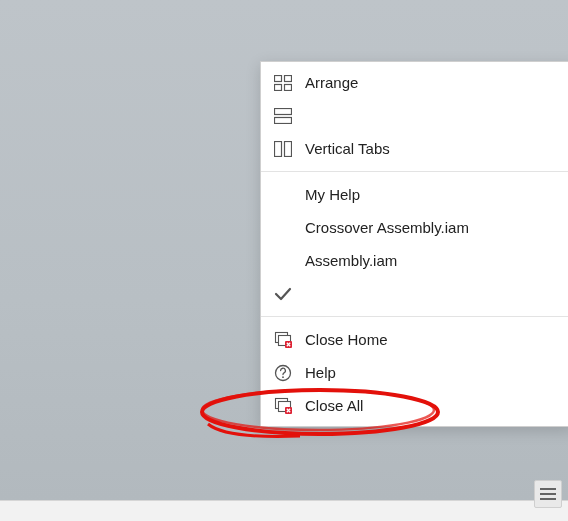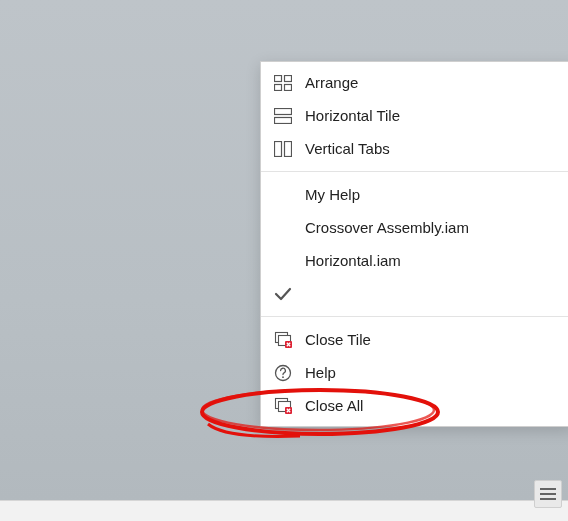--- a/index.html
+++ b/index.html
@@ -92,21 +92,20 @@
       <span class="label">Arrange</span>
     </div>
 
     <div class="item">
       <span class="iconcol">
         <svg width="18" height="16" viewBox="0 0 18 16">
           <rect x="0.5" y="0.5" width="17" height="6" fill="none" stroke="#555" stroke-width="1.2"></rect>
           <rect x="0.5" y="9.5" width="17" height="6" fill="none" stroke="#555" stroke-width="1.2"></rect>
         </svg>
       </span>
-      <span class="label">Horizontal Tile</span>
     </div>
 
     <div class="item">
       <span class="iconcol">
         <svg width="18" height="16" viewBox="0 0 18 16">
           <rect x="0.5" y="0.5" width="7" height="15" fill="none" stroke="#555" stroke-width="1.2"></rect>
           <rect x="10.5" y="0.5" width="7" height="15" fill="none" stroke="#555" stroke-width="1.2"></rect>
         </svg>
       </span>
       <span class="label">Vertical Tabs</span>
@@ -119,21 +118,21 @@
     <div class="item">
       <span class="iconcol"></span>
       <span class="label">My Help</span>
     </div>
     <div class="item">
       <span class="iconcol"></span>
       <span class="label">Crossover Assembly.iam</span>
     </div>
     <div class="item">
       <span class="iconcol"></span>
-      <span class="label">Horizontal.iam</span>
+      <span class="label">Assembly.iam</span>
     </div>
     <div class="item">
       <span class="iconcol">
         <svg width="18" height="16" viewBox="0 0 18 16">
           <path d="M2 8 L7 13 L16 3" fill="none" stroke="#555" stroke-width="2.2" stroke-linecap="round" stroke-linejoin="round"></path>
         </svg>
       </span>
     </div>
   </div>
 
@@ -142,21 +141,21 @@
   <div class="group">
     <div class="item">
       <span class="iconcol">
         <svg width="20" height="18" viewBox="0 0 20 18">
           <rect x="2.5" y="1.5" width="12" height="10" fill="#fff" stroke="#555" stroke-width="1.1"></rect>
           <rect x="5.5" y="4.5" width="12" height="10" fill="#fff" stroke="#555" stroke-width="1.1"></rect>
           <rect x="12" y="10" width="7" height="7" rx="1" fill="#d23"></rect>
           <path d="M13.8 11.8 L17.2 15.2 M17.2 11.8 L13.8 15.2" stroke="#fff" stroke-width="1.3"></path>
         </svg>
       </span>
-      <span class="label">Close Tile</span>
+      <span class="label">Close Home</span>
     </div>
     <div class="item">
       <span class="iconcol">
         <svg width="18" height="18" viewBox="0 0 18 18">
           <circle cx="9" cy="9" r="7.5" fill="none" stroke="#555" stroke-width="1.3"></circle>
           <path d="M6.6 6.6 a2.4 2.4 0 1 1 3.4 2.2 c-0.8 0.4 -1 0.9 -1 1.8" fill="none" stroke="#555" stroke-width="1.3" stroke-linecap="round"></path>
           <circle cx="9" cy="13.2" r="0.9" fill="#555"></circle>
         </svg>
       </span>
       <span class="label">Help</span>

